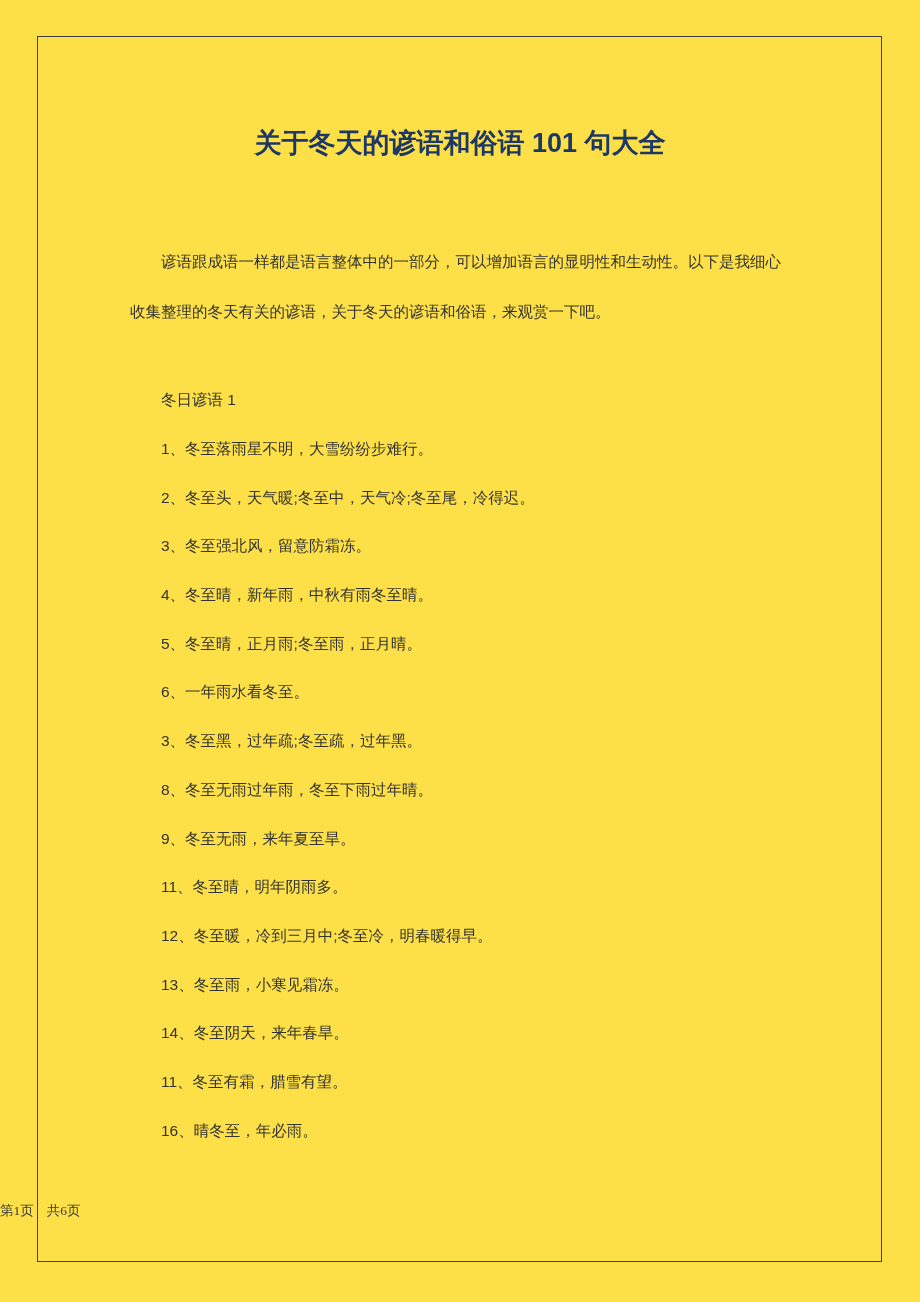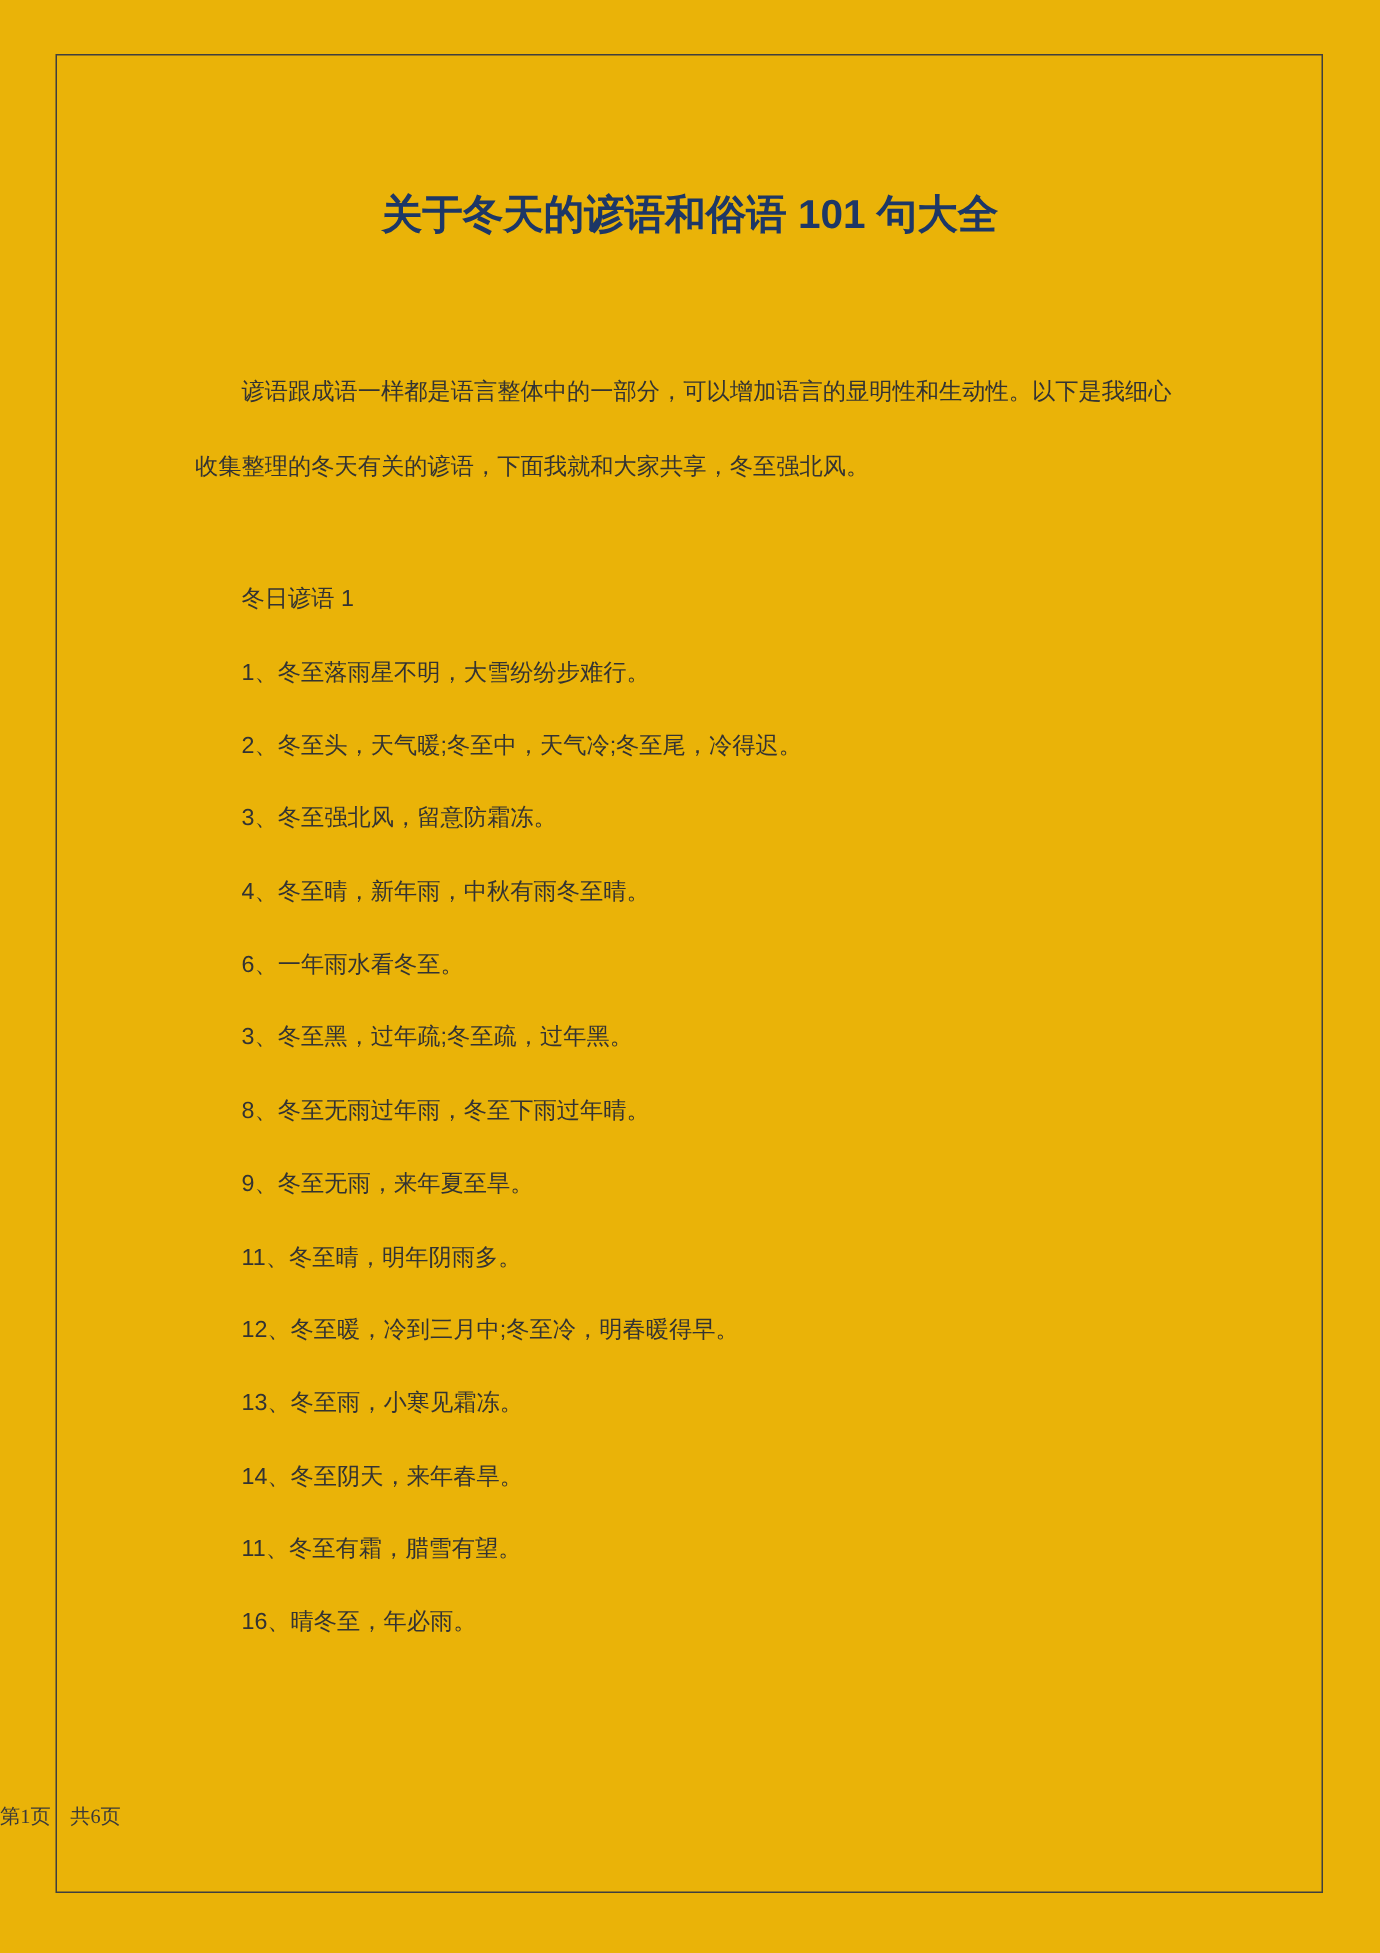--- a/index.html
+++ b/index.html
@@ -7,21 +7,21 @@
   body {
     width: 920px;
     height: 1302px;
     position: relative;
     overflow: hidden;
     font-family: "Liberation Sans", "DejaVu Sans", sans-serif;
   }
   .sheet {
     position: absolute;
     inset: 0;
-    background: #eab308;
+    background: #fde047;
   }
   .page-border {
     position: absolute;
     left: 37px;
     top: 36px;
     width: 845px;
     height: 1226px;
     border: 1px solid #3f3f3f;
     pointer-events: none;
   }
@@ -83,29 +83,30 @@
 </style>
 </head>
 <body>
 
 <div class="sheet">
 
   <div class="page-border"></div>
 
   <h1 class="doc-title">关于冬天的谚语和俗语 101 句大全</h1>
 
-  <p class="intro">谚语跟成语一样都是语言整体中的一部分，可以增加语言的显明性和生动性。以下是我细心收集整理的冬天有关的谚语，下面我就和大家共享，冬至强北风。</p>
+  <p class="intro">谚语跟成语一样都是语言整体中的一部分，可以增加语言的显明性和生动性。以下是我细心收集整理的冬天有关的谚语，关于冬天的谚语和俗语，来观赏一下吧。</p>
 
   <div class="body-block">
     <div class="section-heading">冬日谚语 1</div>
 
     <div class="list-item">1、冬至落雨星不明，大雪纷纷步难行。</div>
     <div class="list-item">2、冬至头，天气暖;冬至中，天气冷;冬至尾，冷得迟。</div>
     <div class="list-item">3、冬至强北风，留意防霜冻。</div>
     <div class="list-item">4、冬至晴，新年雨，中秋有雨冬至晴。</div>
+    <div class="list-item">5、冬至晴，正月雨;冬至雨，正月晴。</div>
     <div class="list-item">6、一年雨水看冬至。</div>
     <div class="list-item">3、冬至黑，过年疏;冬至疏，过年黑。</div>
     <div class="list-item">8、冬至无雨过年雨，冬至下雨过年晴。</div>
     <div class="list-item">9、冬至无雨，来年夏至旱。</div>
     <div class="list-item">11、冬至晴，明年阴雨多。</div>
     <div class="list-item">12、冬至暖，冷到三月中;冬至冷，明春暖得早。</div>
     <div class="list-item">13、冬至雨，小寒见霜冻。</div>
     <div class="list-item">14、冬至阴天，来年春旱。</div>
     <div class="list-item">11、冬至有霜，腊雪有望。</div>
     <div class="list-item">16、晴冬至，年必雨。</div>

